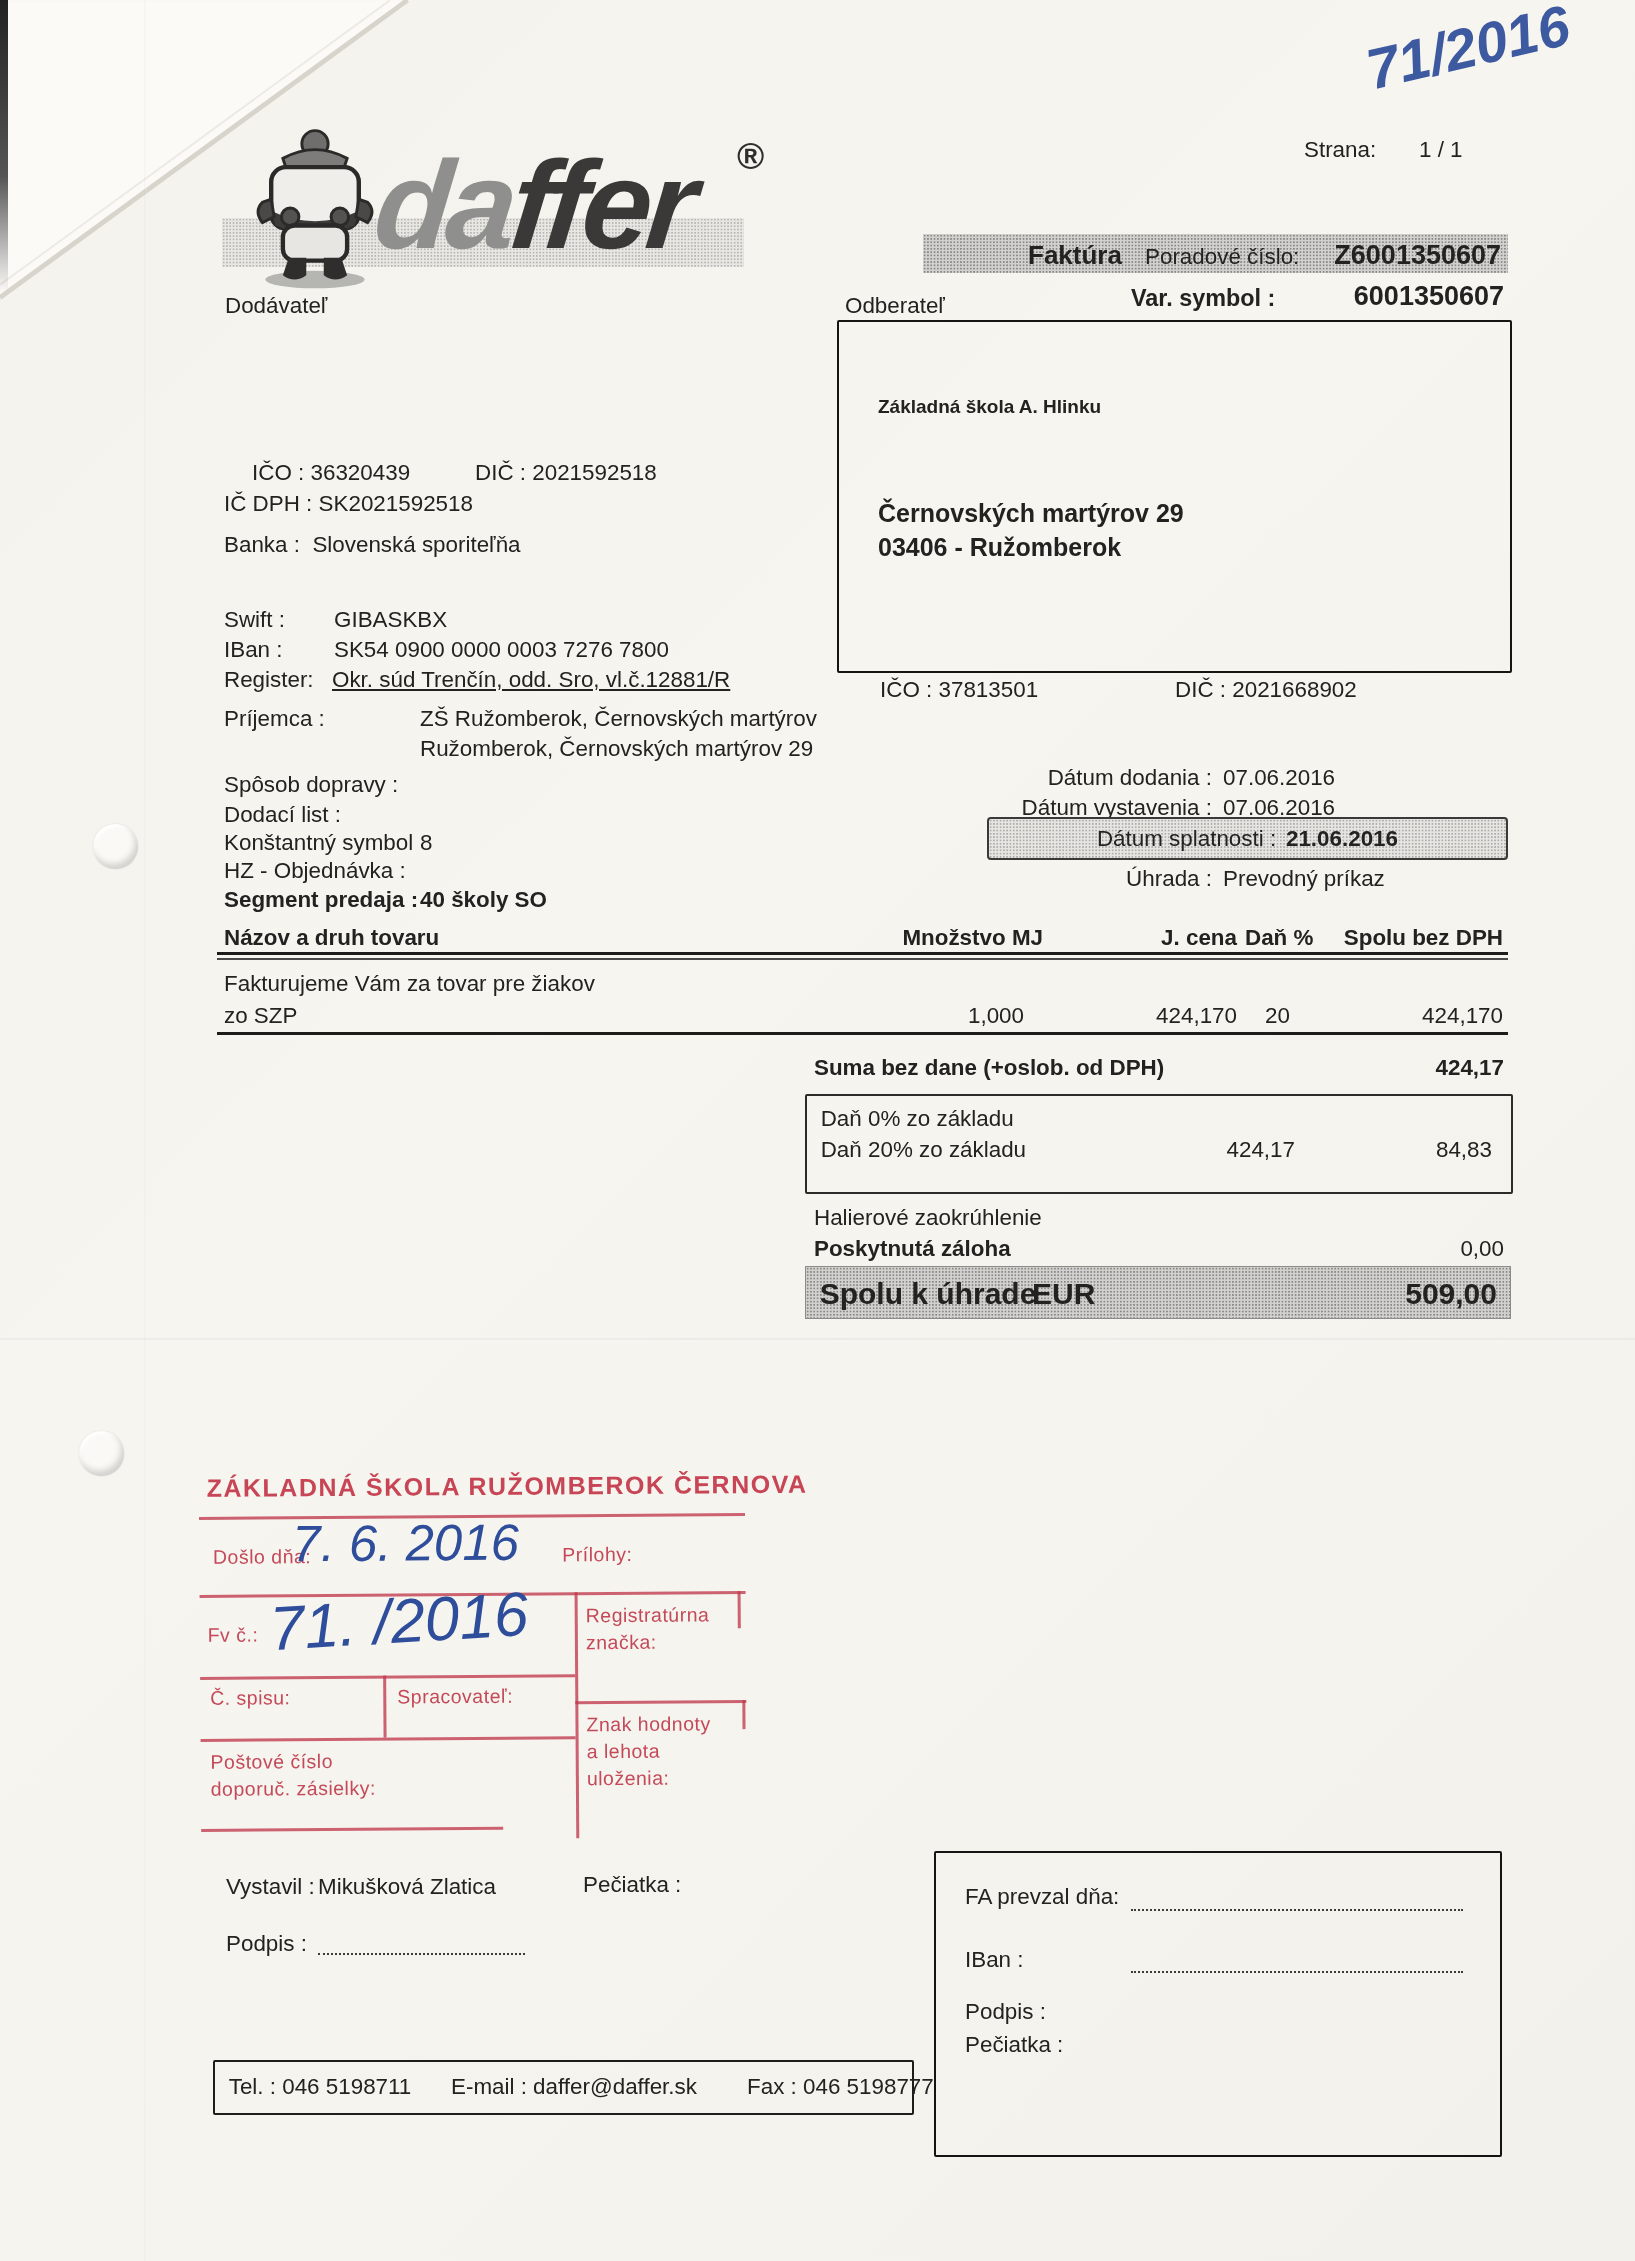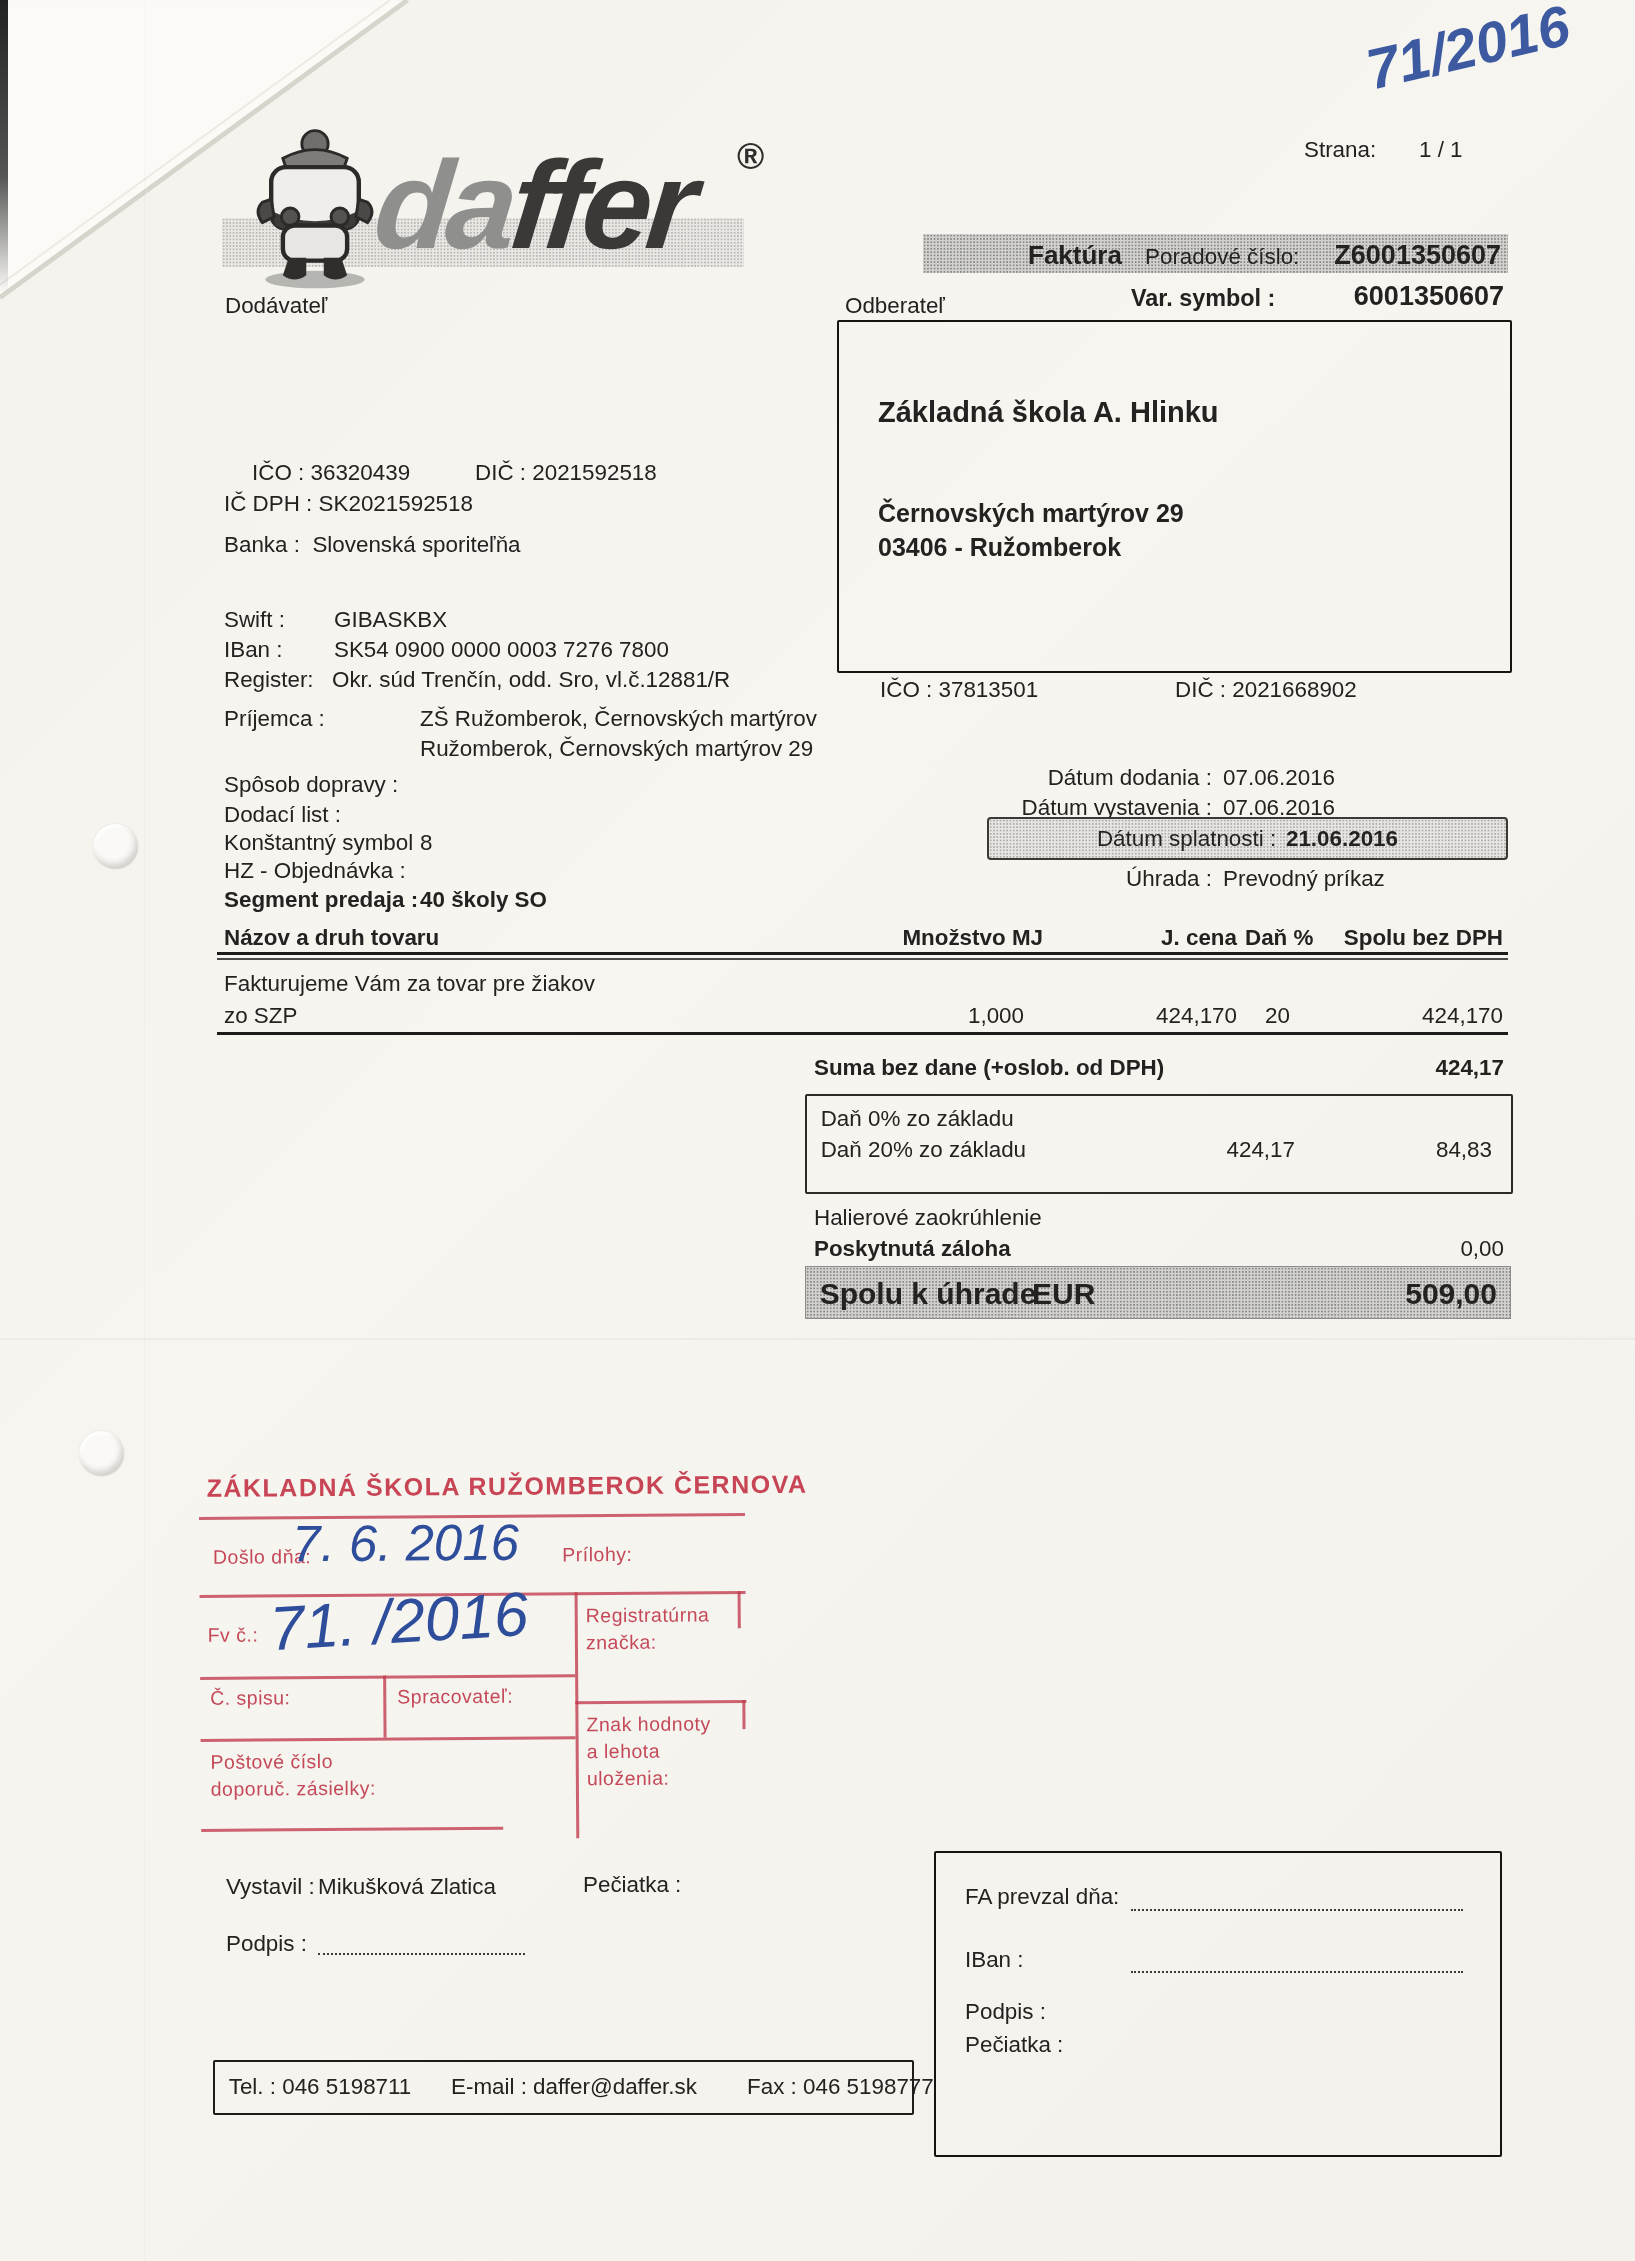--- a/index.html
+++ b/index.html
@@ -90,36 +90,36 @@
   </div>
   <div class="abs t" style="left:224px;top:532px;">
     <span>Banka :</span>&nbsp;
     <span>Slovenská sporiteľňa</span>
   </div>
   <div class="abs t" style="left:224px;top:607px;">Swift :</div>
   <div class="abs t" style="left:334px;top:607px;">GIBASKBX</div>
   <div class="abs t" style="left:224px;top:637px;">IBan :</div>
   <div class="abs t" style="left:334px;top:637px;">SK54 0900 0000 0003 7276 7800</div>
   <div class="abs t" style="left:224px;top:667px;">Register:</div>
-  <div class="abs t" style="left:332px;top:667px;">Okr. súd Trenčín, odd. Sro, vl.č.12881/R</div>
+  <div class="abs t" style="left:332px;top:667px;text-decoration:underline;">Okr. súd Trenčín, odd. Sro, vl.č.12881/R</div>
 
   <div class="abs t" style="left:224px;top:706px;">Príjemca :</div>
   <div class="abs t" style="left:420px;top:706px;">ZŠ Ružomberok, Černovských martýrov</div>
   <div class="abs t" style="left:420px;top:736px;">Ružomberok, Černovských martýrov 29</div>
   <div class="abs t" style="left:224px;top:772px;">Spôsob dopravy :</div>
   <div class="abs t" style="left:224px;top:802px;">Dodací list :</div>
   <div class="abs t" style="left:224px;top:830px;">Konštantný symbol</div>
   <div class="abs t" style="left:420px;top:830px;">8</div>
   <div class="abs t" style="left:224px;top:858px;">HZ - Objednávka :</div>
   <div class="abs t b" style="left:224px;top:887px;">Segment predaja :</div>
   <div class="abs t b" style="left:420px;top:887px;">40 školy SO</div>
 
   <div class="abs t" style="left:845px;top:293px;">Odberateľ</div>
   <div class="abs" style="left:837px;top:320px;width:671px;height:349px;border:2.9px solid #161514;border-radius:2px;">
-    <div class="abs t b" style="left:39px;top:74px;font-size:29px;">Základná škola A. Hlinku</div>
+    <div class="abs t b" style="left:39px;top:74px;font-size:19px;">Základná škola A. Hlinku</div>
     <div class="abs t b" style="left:39px;top:177px;font-size:25px;">Černovských martýrov 29</div>
     <div class="abs t b" style="left:39px;top:211px;font-size:25px;">03406 - Ružomberok</div>
   </div>
   <div class="abs t" style="left:880px;top:677px;">
     <span>IČO :</span>
     <span>37813501</span>
   </div>
   <div class="abs t" style="left:1175px;top:677px;">
     <span>DIČ :</span>
     <span>2021668902</span>

